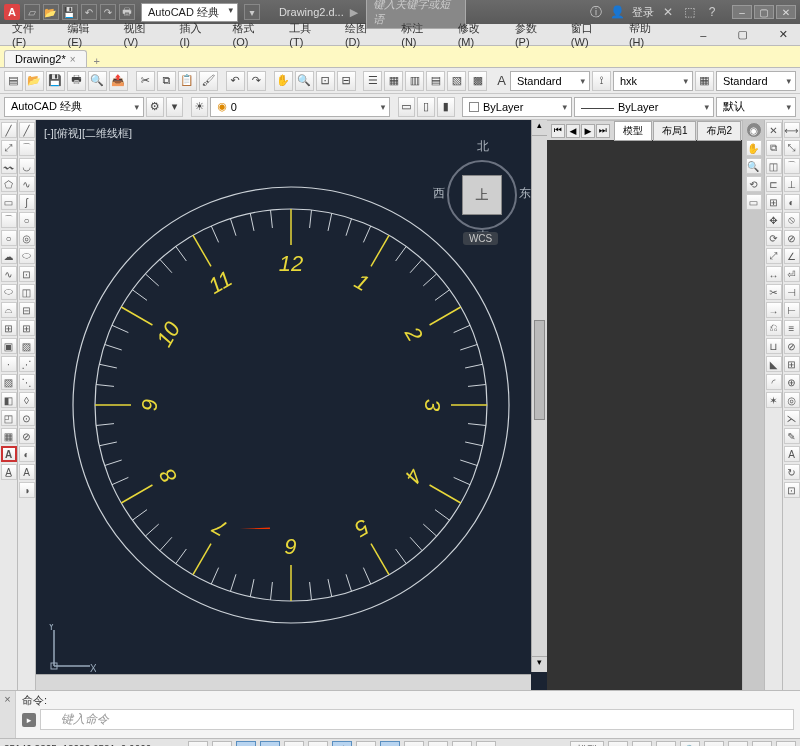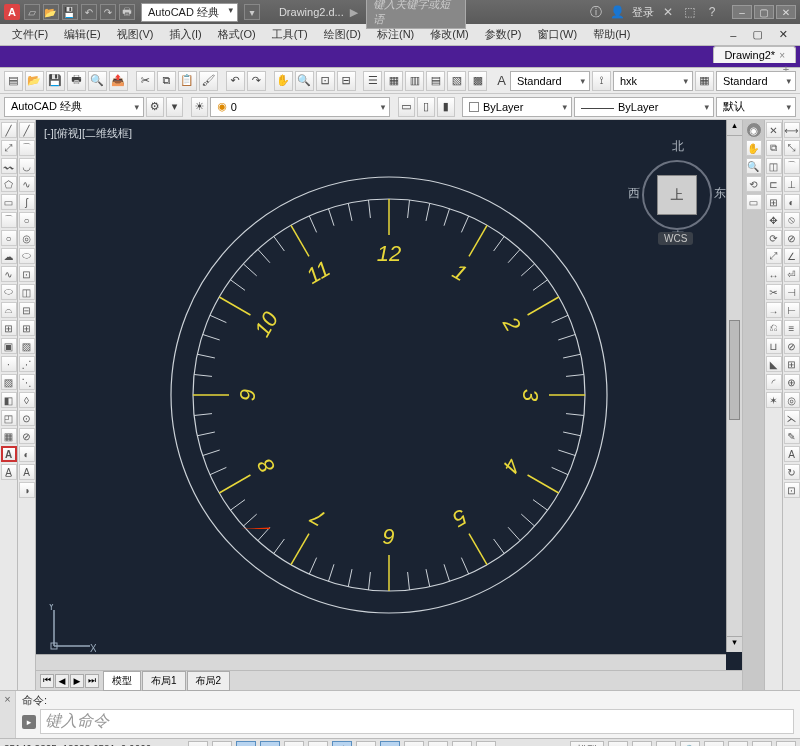--- a/index.html
+++ b/index.html
@@ -15,44 +15,44 @@
 .titlebar .docname { margin-left: 19px; color: #ddd; font-size: 11px; }
 .titlebar .searchbox { margin-left: 8px; background: #888; border: 1px solid #aaa; padding: 1px 6px; color: #ccc; font-style: italic; font-size: 11px; width: 100px; }
 .titlebar .spacer { flex: 1; }
 .titlebar .rgroup { display: flex; align-items: center; gap: 6px; }
 .titlebar .rgroup .icn { width: 16px; height: 16px; display: flex; align-items: center; justify-content: center; color: #ccc; font-size: 12px; }
 .titlebar .login { color: #ddd; font-size: 11px; }
 .titlebar .winbtns { display: flex; gap: 2px; margin-left: 6px; }
 .titlebar .winbtns .wb { width: 20px; height: 14px; background: #7a7a7a; border: 1px solid #999; display: flex; align-items: center; justify-content: center; font-size: 10px; color: #ddd; }
 
 
-.menubar { height: 22px; background: #e6e6e6; border-bottom: 1px solid #bbb; display: flex; align-items: center; padding: 0 4px; }
+.menubar { height: 22px; background: #e6e6e6; border-bottom: 1px solid #bbb; display: flex; align-items: center; padding: 0 4px; gap: 15px; }
 .menubar .mi { padding: 2px 8px; font-size: 11px; color: #333; }
 
 
-.doctabs { height: 22px; background: #4c1d95; border-bottom: 1px solid #bbb; display: flex; align-items: flex-end; padding: 0 4px; flex-direction: column; }
+.doctabs { height: 22px; background: #fef9c3; border-bottom: 1px solid #bbb; display: flex; align-items: flex-end; padding: 0 4px; }
 .doctabs .tab { background: #f5f5f5; border: 1px solid #bbb; border-bottom: none; padding: 2px 10px; font-size: 11px; display: flex; align-items: center; gap: 4px; border-radius: 3px 3px 0 0; }
 .doctabs .tab .closex { color: #888; font-size: 10px; }
 
 
 .toolbar-row { height: 26px; background: #ececec; border-bottom: 1px solid #c8c8c8; display: flex; align-items: center; padding: 0 4px; gap: 2px; }
 .tb { width: 20px; height: 20px; border: 1px solid #c8c8c8; background: linear-gradient(#fff,#e8e8e8); display: flex; align-items: center; justify-content: center; font-size: 11px; color: #444; }
 .tb.sep { width: 4px; border: none; background: transparent; }
 .dd { height: 20px; border: 1px solid #b0b0b0; background: #fff; padding: 0 18px 0 6px; font-size: 11px; display: flex; align-items: center; position: relative; min-width: 80px; }
 .dd::after { content: "▾"; position: absolute; right: 4px; font-size: 9px; color: #555; }
 .ddw { min-width: 140px; }
 
 
 .workspace { display: flex; height: 570px; background: #333; }
 .left-tools, .right-tools, .right-tools2 { width: 18px; background: #e8e8e8; border-right: 1px solid #bbb; display: flex; flex-direction: column; gap: 2px; padding: 2px 0; }
 .right-tools, .right-tools2 { border-right: none; border-left: 1px solid #bbb; }
 .vtb { width: 16px; height: 16px; margin: 0 auto; border: 1px solid #ccc; background: linear-gradient(#fff,#eaeaea); display: flex; align-items: center; justify-content: center; font-size: 10px; color: #555; }
 .vtb.active { border: 2px solid #c33; }
 
-.canvas-wrap { flex: 1; display: flex; flex-direction: column; position: relative; }
+.canvas-wrap { flex: 1; display: flex; flex-direction: row; position: relative; }
 .canvas { flex: 1; background: #1a2332; position: relative; overflow: hidden; }
 .canvas .vplabel { position: absolute; top: 6px; left: 8px; color: #d0d6dc; font-size: 11px; }
 .canvas svg.clock { position: absolute; left: 50%; top: 50%; transform: translate(-50%, -50%); }
 .viewcube { position: absolute; top: 10px; right: 20px; width: 90px; height: 120px; }
 .viewcube .ring { position: absolute; left: 10px; top: 30px; width: 70px; height: 70px; border: 2px solid #6b7280; border-radius: 50%; }
 .viewcube .cube { position: absolute; left: 25px; top: 45px; width: 40px; height: 40px; background: #cfcfcf; border: 1px solid #888; display: flex; align-items: center; justify-content: center; font-size: 13px; color: #444; }
 .viewcube .lbl { position: absolute; color: #aeb6bf; font-size: 12px; }
 .viewcube .wcs { position: absolute; left: 26px; top: 102px; background: #3a4049; color: #c8c8c8; padding: 1px 6px; font-size: 10px; border-radius: 3px; }
 
 .watermark { position: absolute; left: 50%; top: 50%; transform: translate(-50%, -50%); color: rgba(200,200,210,0.5); font-size: 42px; font-weight: bold; font-style: italic; pointer-events: none; text-align: center; white-space: nowrap; }
@@ -67,21 +67,21 @@
 .model-tabs .mtab { padding: 2px 8px; background: #eee; border: 1px solid #aaa; margin-right: 1px; }
 .model-tabs .mtab.active { background: #fff; }
 
 
 .cmdarea { height: 48px; background: #f4f4f4; border-top: 1px solid #bbb; display: flex; }
 .cmdarea .xbtn { width: 16px; background: #e0e0e0; border-right: 1px solid #ccc; display: flex; align-items: flex-start; justify-content: center; font-size: 11px; color: #666; padding-top: 2px; }
 .cmdarea .cmdtext { flex: 1; padding: 2px 6px; font-size: 11px; color: #333; display: flex; flex-direction: column; }
 .cmdarea .cmdtext .line { line-height: 14px; }
 .cmdarea .cmdtext .input-line { display: flex; align-items: center; margin-top: 2px; }
 .cmdarea .cmdtext .input-line .prompt-ic { width: 14px; height: 14px; background: #777; border-radius: 2px; margin-right: 4px; display: flex; align-items: center; justify-content: center; color: #fff; font-size: 9px; }
-.cmdarea .cmdtext .input-line .cmdinput { flex: 1; background: #fff; border: 1px solid #ccc; padding: 1px 4px; color: #999; font-style: italic; font-size: 16px; }
+.cmdarea .cmdtext .input-line .cmdinput { flex: 1; background: #fff; border: 1px solid #ccc; padding: 1px 20px; color: #999; font-style: italic; font-size: 12px; }
 
 
 .statusbar { height: 22px; background: #e4e4e4; border-top: 1px solid #bbb; display: flex; align-items: center; padding: 0 4px; font-size: 10px; color: #333; gap: 4px; }
 .statusbar .coords { min-width: 180px; }
 .statusbar .sbtn { width: 20px; height: 18px; border: 1px solid #bbb; background: linear-gradient(#f8f8f8,#e0e0e0); display: flex; align-items: center; justify-content: center; font-size: 10px; color: #555; }
 .statusbar .sbtn.on { background: #b8d4f0; border-color: #5a8fc0; }
 .statusbar .spacer { flex: 1; }
 
 
 .num { fill: #e8d83a; font-size: 22px; font-family: Arial; font-style: italic; text-anchor: middle; dominant-baseline: middle; }

